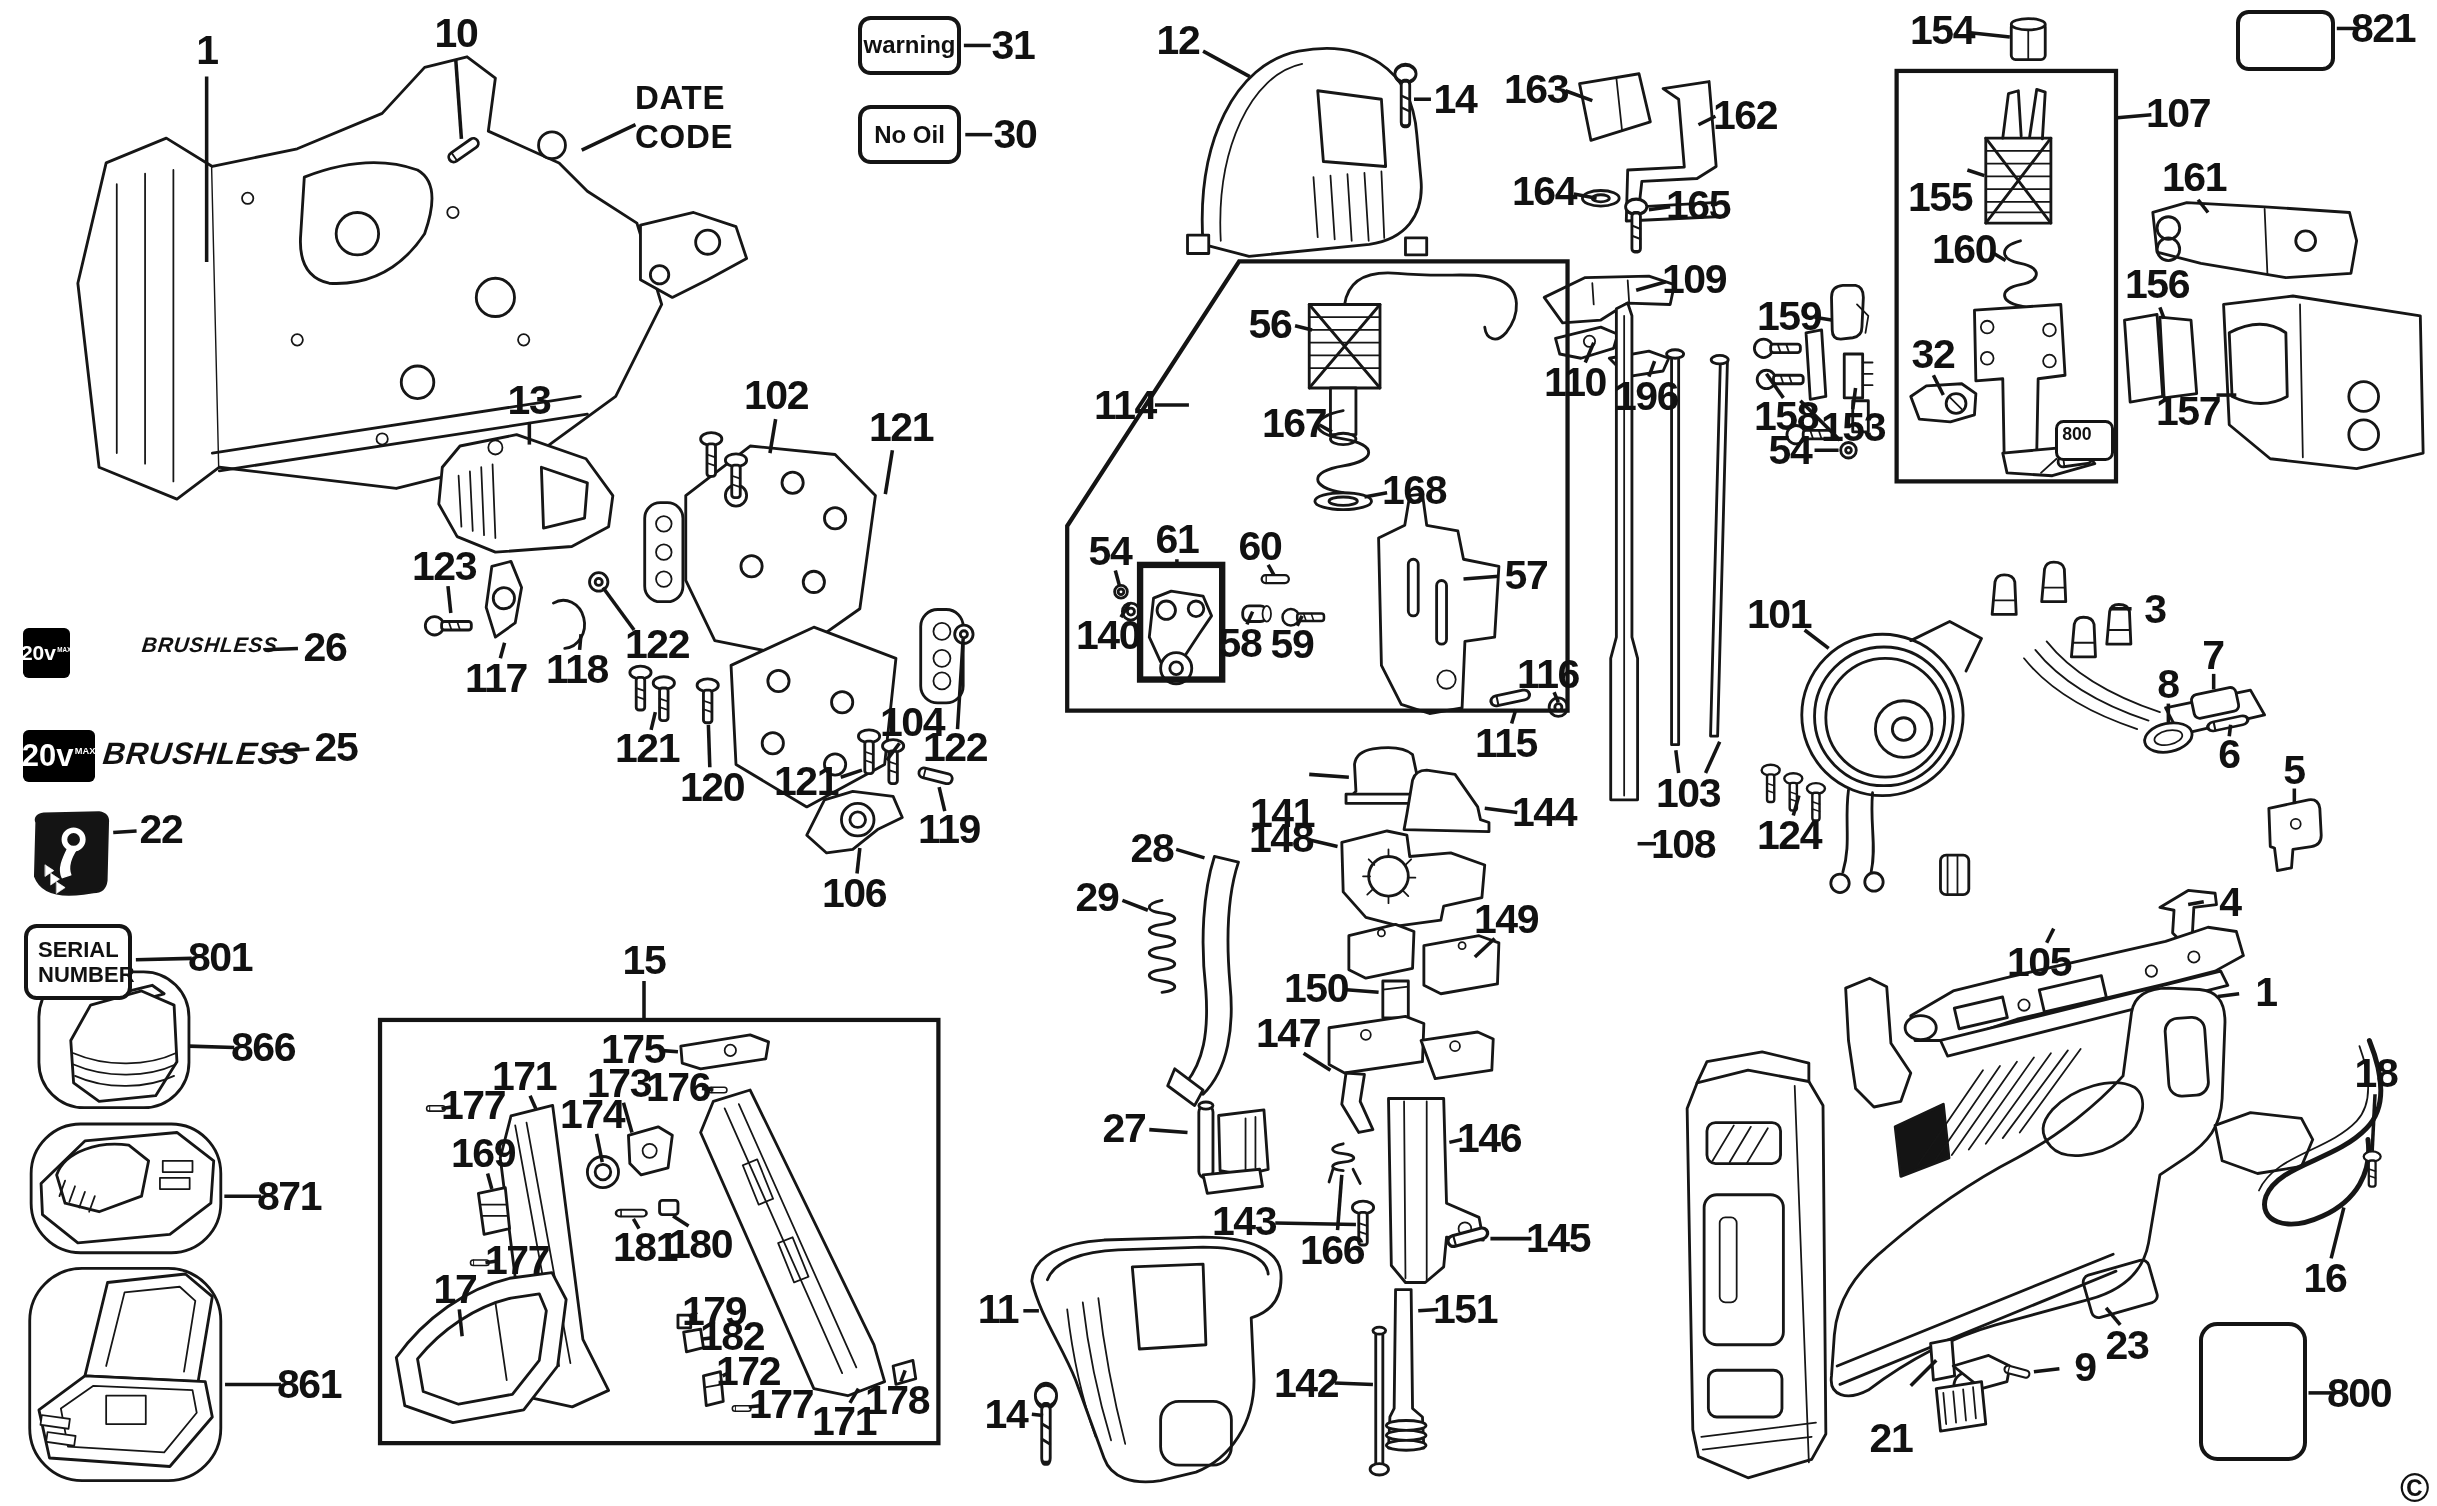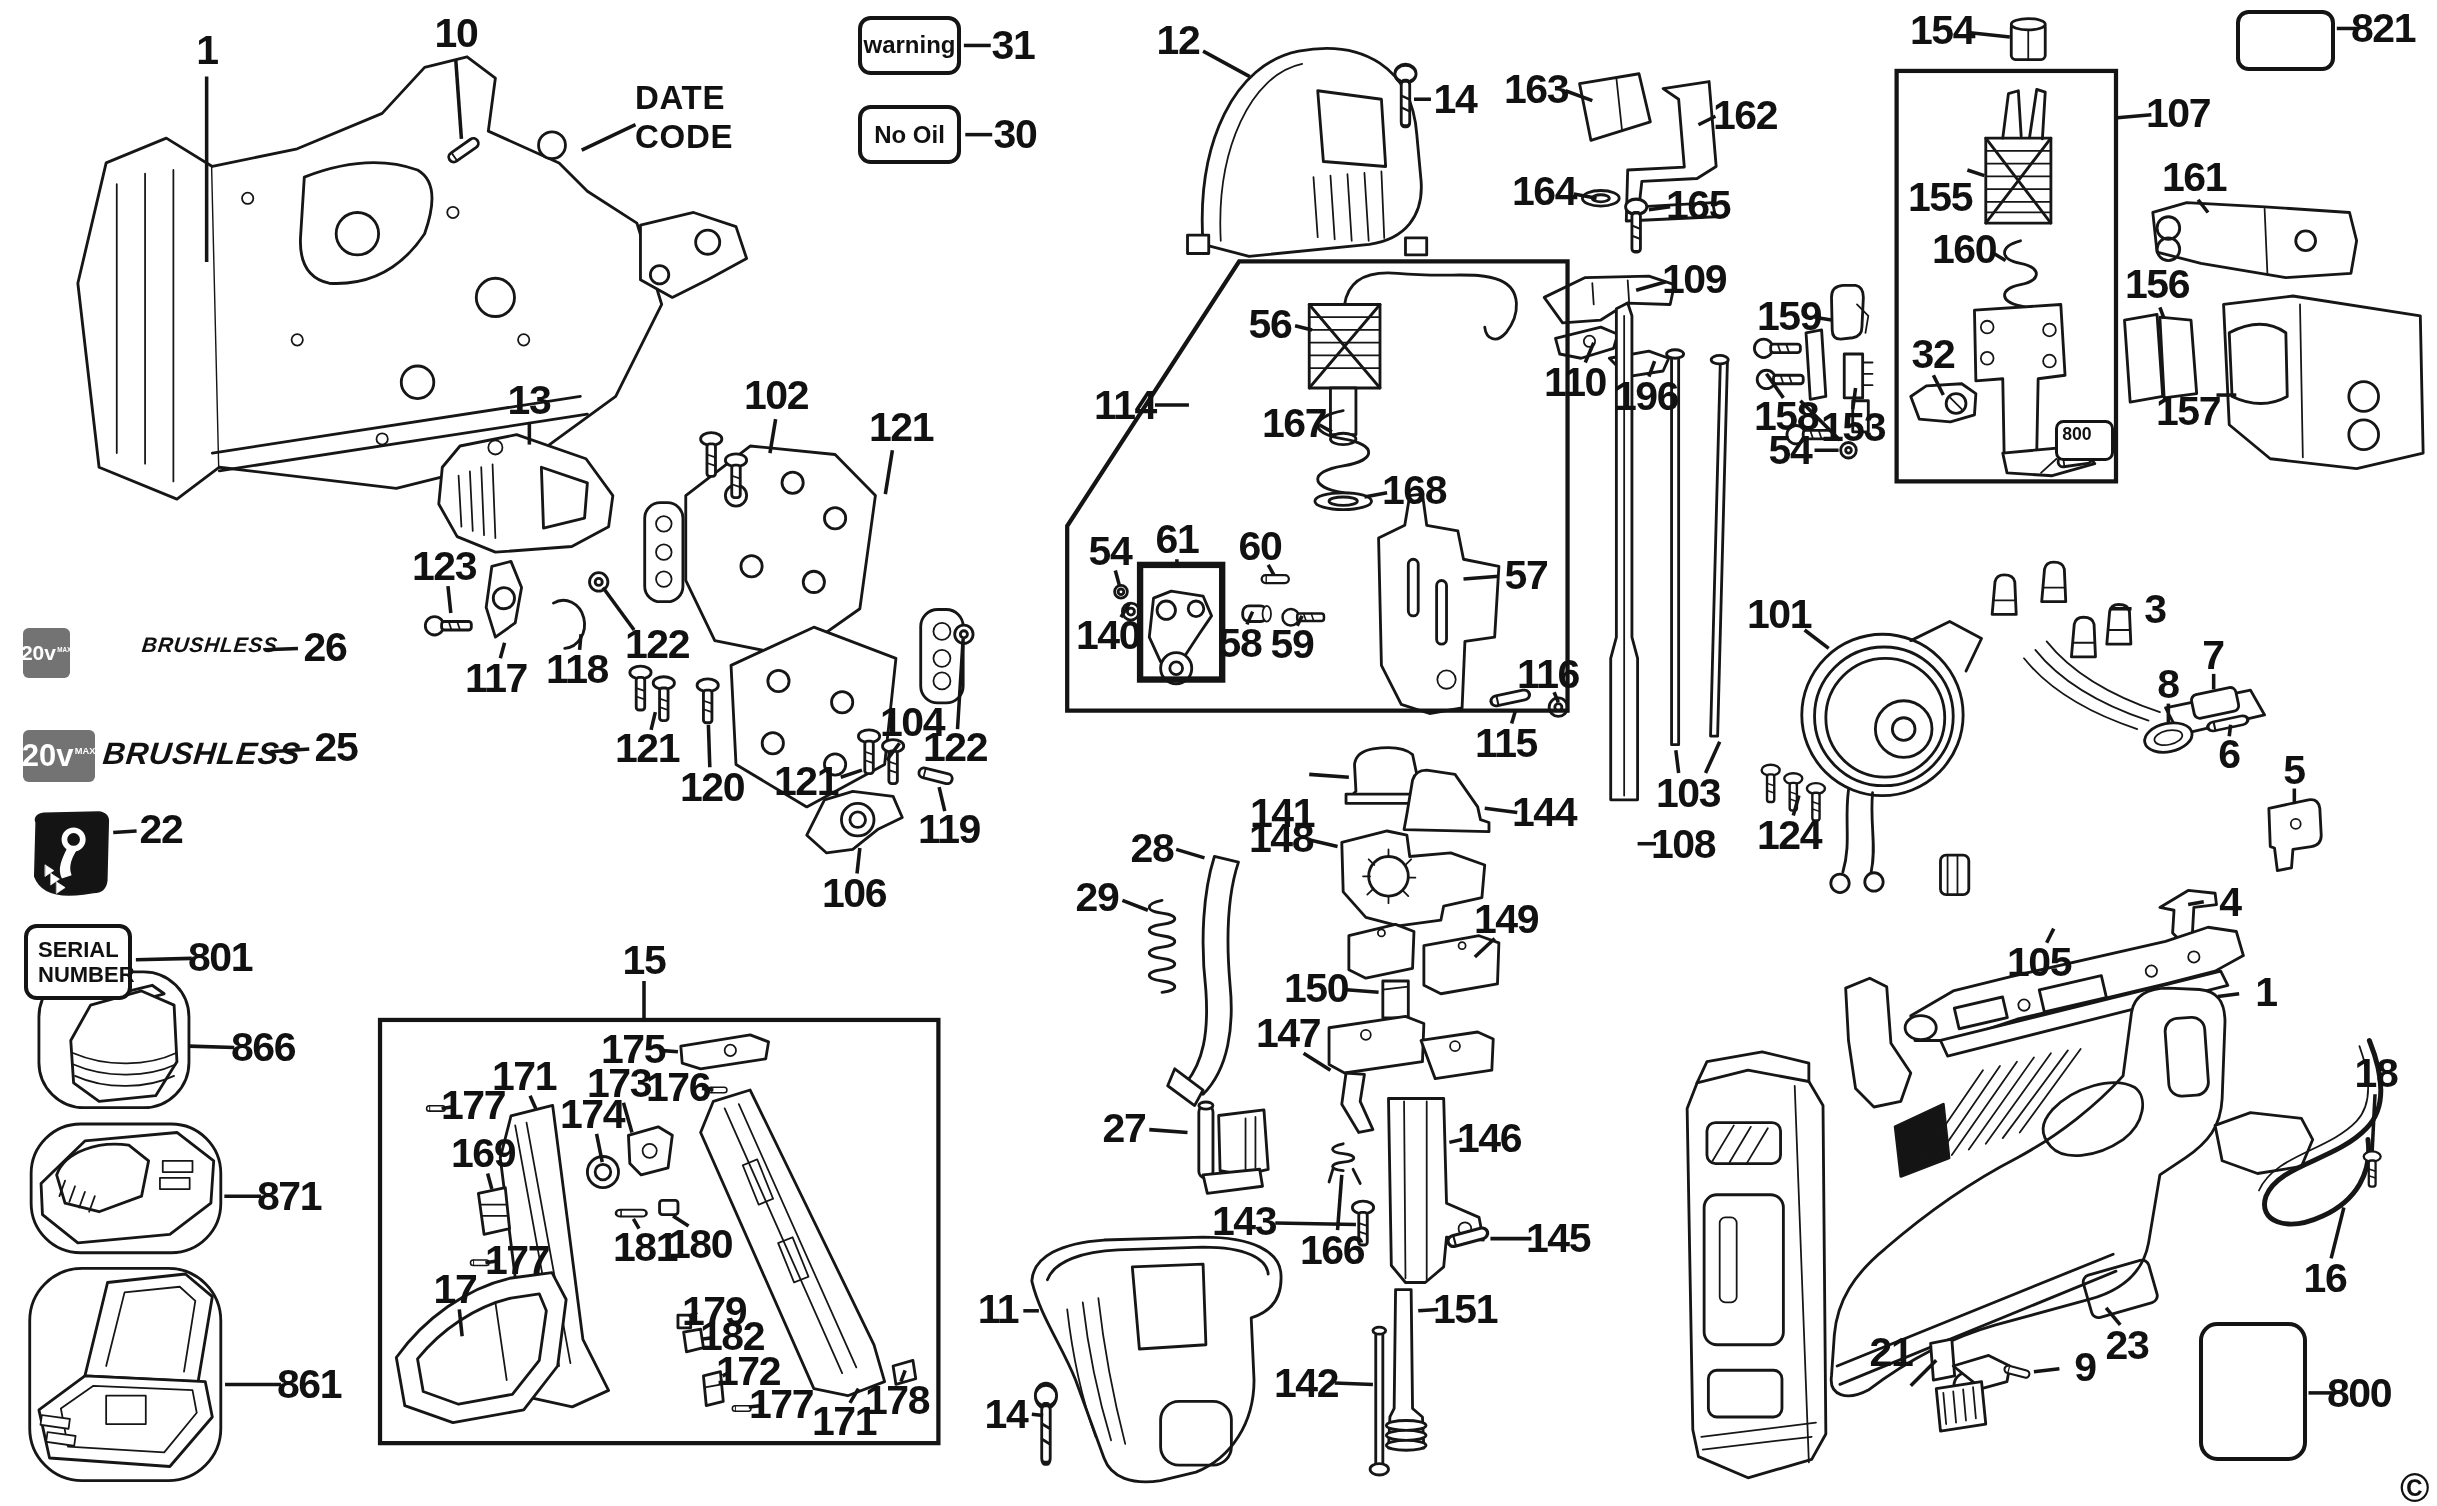--- a/index.html
+++ b/index.html
@@ -11,21 +11,21 @@
   #sketch .nf{fill:none;}
   #sketch .thin{stroke-width:2.5;}
   #sketch .thick{stroke-width:7;}
   #sketch .dark{fill:#141414;}
   #leads line{stroke:#141414;stroke-width:5;}
   .co{position:absolute;transform:translate(-50%,-50%);font-weight:900;font-size:41px;line-height:1;
       letter-spacing:-1.4px;white-space:nowrap;}
   .lb{position:absolute;border:4.2px solid #141414;border-radius:12.7px;background:#fff;
       display:flex;align-items:center;justify-content:center;flex-direction:column;
       font-weight:900;color:#111;box-sizing:border-box;}
-  .badge{position:absolute;background:#737373;color:#fff;border-radius:7px;
+  .badge{position:absolute;background:#000000;color:#fff;border-radius:7px;
       display:flex;align-items:center;justify-content:center;font-weight:900;}
   .badge sup{font-size:.3em;margin-left:1.4px;margin-top:-1em;}
   .brush{position:absolute;font-weight:900;font-style:italic;transform:skewX(-6deg);
       letter-spacing:0.7px;color:#111;white-space:nowrap;}
   .dc{position:absolute;font-weight:700;font-size:33px;line-height:1.18;letter-spacing:0.7px;}
   .cp{position:absolute;font-weight:700;font-size:40px;}
   .l800s{position:absolute;border:3.5px solid #141414;border-radius:8.5px;background:#fff;
       font-weight:900;font-size:17.7px;padding:1.4px 4.2px;box-sizing:border-box;}
 </style>
 </head>
@@ -816,21 +816,21 @@
       <div class="co" style="left: 2213px; top: 655px;">7</div>
       <div class="co" style="left: 2229px; top: 754px;">6</div>
       <div class="co" style="left: 2294px; top: 770px;">5</div>
       <div class="co" style="left: 2230px; top: 902px;">4</div>
       <div class="co" style="left: 2039px; top: 962px;">105</div>
       <div class="co" style="left: 2266px; top: 992px;">1</div>
       <div class="co" style="left: 2376px; top: 1073px;">18</div>
       <div class="co" style="left: 2325px; top: 1278px;">16</div>
       <div class="co" style="left: 2127px; top: 1345px;">23</div>
       <div class="co" style="left: 2085px; top: 1367px;">9</div>
-      <div class="co" style="left: 1891px; top: 1352px; text-align: right;">21</div>
+      <div class="co" style="left: 1891px; top: 1438px; text-align: right;">21</div>
       <div class="co" style="left: 2359px; top: 1393px;">800</div>
       <div class="co" style="left: 1282px; top: 773px; margin-top: 40px;">141</div>
       <div class="co" style="left: 1544px; top: 812px;">144</div>
       <div class="co" style="left: 1281px; top: 838px;">148</div>
       <div class="co" style="left: 1152px; top: 848px;">28</div>
       <div class="co" style="left: 1097px; top: 897px;">29</div>
       <div class="co" style="left: 1506px; top: 919px;">149</div>
       <div class="co" style="left: 1316px; top: 988px;">150</div>
       <div class="co" style="left: 1288px; top: 1033px;">147</div>
       <div class="co" style="left: 1489px; top: 1138px;">146</div>

